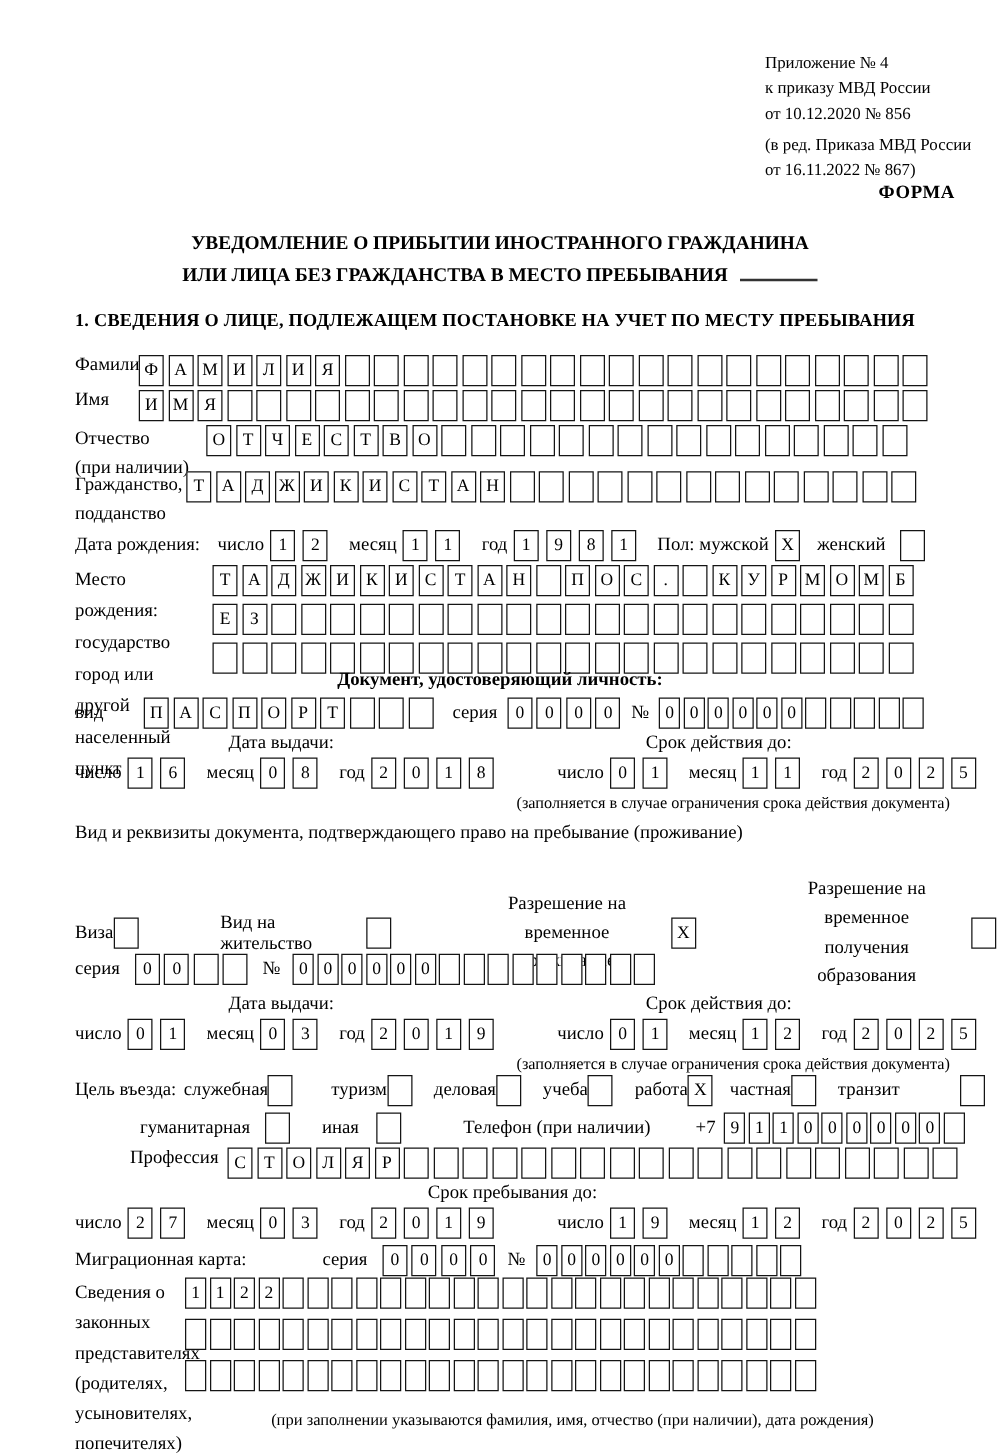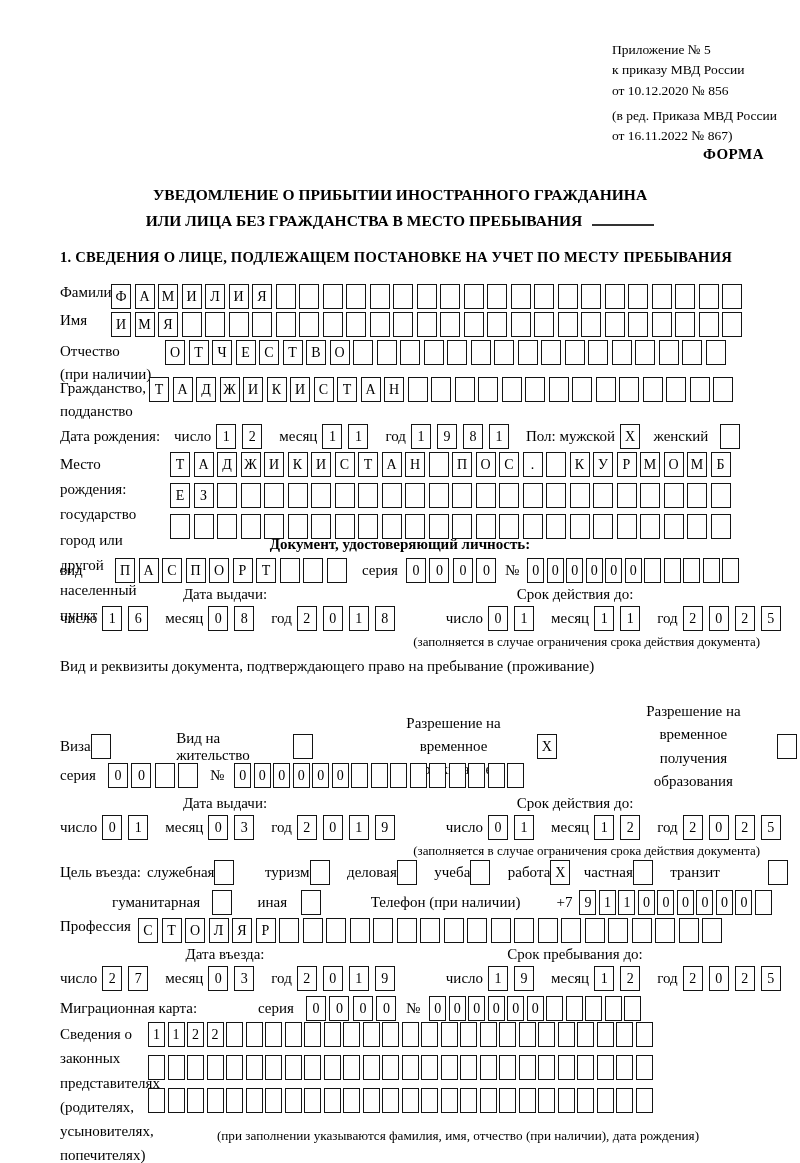--- a/index.html
+++ b/index.html
@@ -33,21 +33,21 @@
   .ck-lines{display:inline-block;text-align:center;line-height:1.55;}
   .ck-lines span{display:block;}
   .docline{font-weight:bold;text-align:center;}
 </style>
 </head>
 <body>
 
 <div class="page">
 
   <div class="abs annex">
-    <div>Приложение № 5</div>
+    <div>Приложение № 4</div>
     <div>к приказу МВД России</div>
     <div>от 10.12.2020 № 856</div>
     <div class="grp2">(в ред. Приказа МВД России</div>
     <div>от 16.11.2022 № 867)</div>
   </div>
 
   <div class="abs form-label">ФОРМА</div>
 
   <div class="abs title">
     <div>УВЕДОМЛЕНИЕ О ПРИБЫТИИ ИНОСТРАННОГО ГРАЖДАНИНА</div>
@@ -574,21 +574,21 @@
         <span class="cell">0</span>
         <span class="cell">0</span>
         <span class="cell">0</span>
         <span class="cell">0</span>
         <span class="cell">0</span>
         <span class="cell"></span>
       </span>
   </div>
 
   <div class="abs frow" style="left:60px;top:918px;">
-    <span class="lblcol" style="width:78px;">Профессия</span>
+    <span class="lblcol" style="width:78px;margin-left:44px;">Профессия</span>
     <span class="boxes">
         <span class="cell">С</span>
         <span class="cell">Т</span>
         <span class="cell">О</span>
         <span class="cell">Л</span>
         <span class="cell">Я</span>
         <span class="cell">Р</span>
         <span class="cell"></span>
         <span class="cell"></span>
         <span class="cell"></span>
@@ -605,21 +605,20 @@
         <span class="cell"></span>
         <span class="cell"></span>
         <span class="cell"></span>
         <span class="cell"></span>
         <span class="cell"></span>
         <span class="cell"></span>
       </span>
   </div>
 
   <div class="abs hdr2" style="left:60px;top:946px;width:700px;">
-    <span style="width:330px;text-align:center;">Дата въезда:</span>
     <span style="flex:1;text-align:center;">Срок пребывания до:</span>
   </div>
   <div class="abs frow" style="left:60px;top:966px;align-items:center;">
     <span class="dg">
       <span class="dlab">число</span>
       <span class="boxes sp">
           <span class="cell">2</span>
           <span class="cell">7</span>
         </span>
       <span class="dlab">месяц</span>

